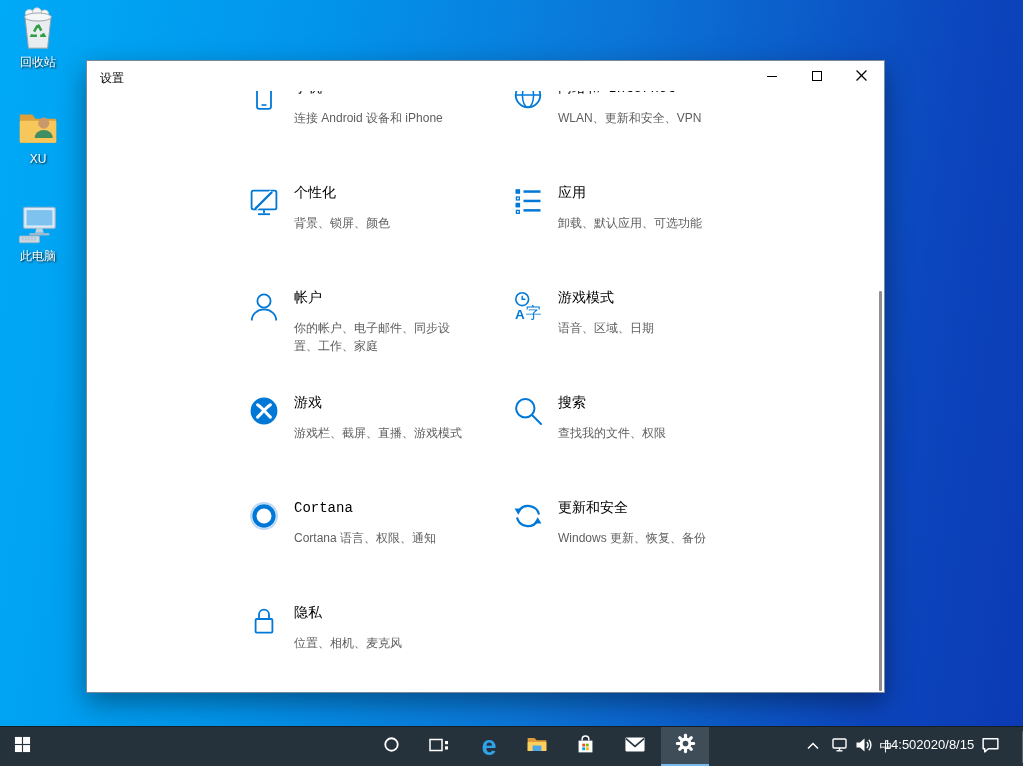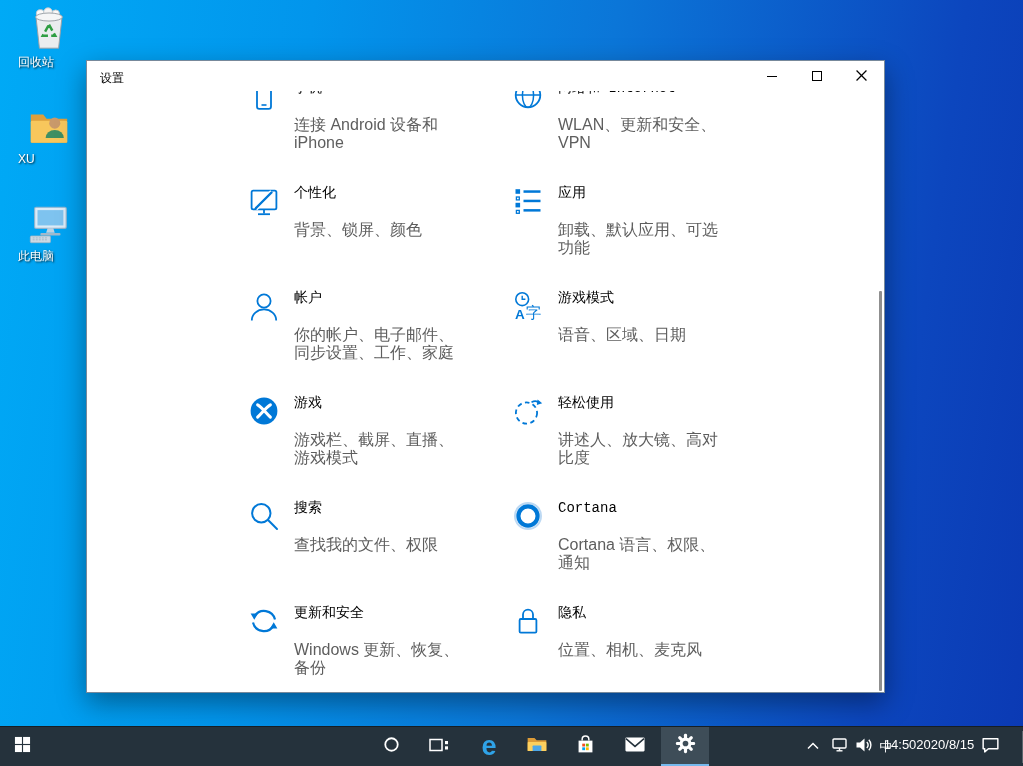--- a/index.html
+++ b/index.html
@@ -6,21 +6,21 @@
   body { margin: 0; background: #000; }
   .screen {
     position: relative; width: 1023px; height: 766px; overflow: hidden;
     font-family: "Liberation Sans", "DejaVu Sans", sans-serif; cursor: default;
   }
   
   .desktop {
     position: absolute; left: 0; top: 0; width: 1023px; height: 726px;
     background: linear-gradient(98deg, #00aaf6 0%, #0295ec 28%, #0b76d8 55%, #0c46be 86%, #0b3ab4 100%);
   }
-  .desk-icon { position: absolute; left: 18px; width: 62px; text-align: left; }
+  .desk-icon { position: absolute; left: 7px; width: 62px; text-align: center; }
   .desk-icon svg { display: block; margin: 0 auto; }
   .desk-label {
     margin-top: 2px; font-size: 12px; color: #fff; line-height: 14px;
     text-shadow: 1px 1px 2px rgba(0,0,0,.85);
   }
   #di-recycle { top: 5px; } #di-xu { top: 104px; } #di-pc { top: 201px; }
   
   .win {
     position: absolute; left: 86px; top: 60px; width: 799px; height: 633px;
     background: #fff; border: 1px solid rgba(8,40,72,.55);
@@ -30,21 +30,21 @@
   .win-title { position: absolute; left: 13px; top: 9px; font-size: 12px; color: #000; }
   .caption { position: absolute; right: 0; top: 0; display: flex; }
   .cap-btn { width: 45px; height: 30px; display: flex; align-items: center; justify-content: center; }
   .items {
     position: absolute; left: 162px; top: 18px; z-index: 1;
     display: grid; grid-template-columns: 264px 264px; grid-auto-rows: 105px;
   }
   .s-item { display: flex; gap: 15px; }
   .s-icon { width: 30px; height: 30px; margin-top: 2px; flex: none; }
   .s-title { font-size: 14px; color: #000; line-height: 19px; white-space: nowrap; font-family: Liberation Mono, monospace; }
-  .s-sub { font-size: 16px; color: #5e5e5e; line-height: 18px; margin-top: 18px; width: 172px; }
+  .s-sub { font-size: 12px; color: #5e5e5e; line-height: 18px; margin-top: 11px; width: 172px; }
   .v-scrollbar {
     position: absolute; right: 2px; top: 230px; width: 3px; height: 400px;
     background: #8f8f8f; z-index: 6; border-radius: 1px;
   }
   
   .taskbar {
     position: absolute; left: 0; top: 726px; width: 1023px; height: 40px;
     background: #25323c; border-top: 1px solid rgba(0,0,0,.4);
   }
   .tb-btn {
@@ -209,33 +209,20 @@
                 <path d="M8.6 8.8 C12.5 10.8 17.5 17.5 21.4 21.2" stroke="#fff" stroke-width="3" fill="none" stroke-linecap="round"></path>
                 <path d="M21.4 8.8 C17.5 10.8 12.5 17.5 8.6 21.2" stroke="#fff" stroke-width="3" fill="none" stroke-linecap="round"></path>
               </svg>
           </div>
           <div class="s-text">
               <div class="s-title">游戏</div>
               <div class="s-sub">游戏栏、截屏、直播、游戏模式</div>
             </div>
         </div>
 
-        <div class="s-item">
-          <div class="s-icon">
-            <svg viewBox="0 0 30 30" width="30" height="30">
-                <circle cx="13.5" cy="17" r="10.6" fill="none" stroke="#0078d7" stroke-width="1.8" stroke-dasharray="4.6 3.4"></circle>
-                <path d="M18.5 6.2 q4.6 -2.4 8 0.8" fill="none" stroke="#0078d7" stroke-width="1.8"></path>
-                <path d="M24.6 3.6 l4.6 3.6 -5.4 1.8 Z" fill="#0078d7"></path>
-              </svg>
-          </div>
-          <div class="s-text">
-              <div class="s-title">轻松使用</div>
-              <div class="s-sub">讲述人、放大镜、高对比度</div>
-            </div>
-        </div>
 
         <div class="s-item">
           <div class="s-icon">
             <svg viewBox="0 0 30 30" width="30" height="30">
                 <circle cx="12.3" cy="12.3" r="9.2" fill="none" stroke="#0078d7" stroke-width="2"></circle>
                 <line x1="19.3" y1="19.3" x2="28" y2="28" stroke="#0078d7" stroke-width="2" stroke-linecap="round"></line>
               </svg>
           </div>
           <div class="s-text">
               <div class="s-title">搜索</div>

